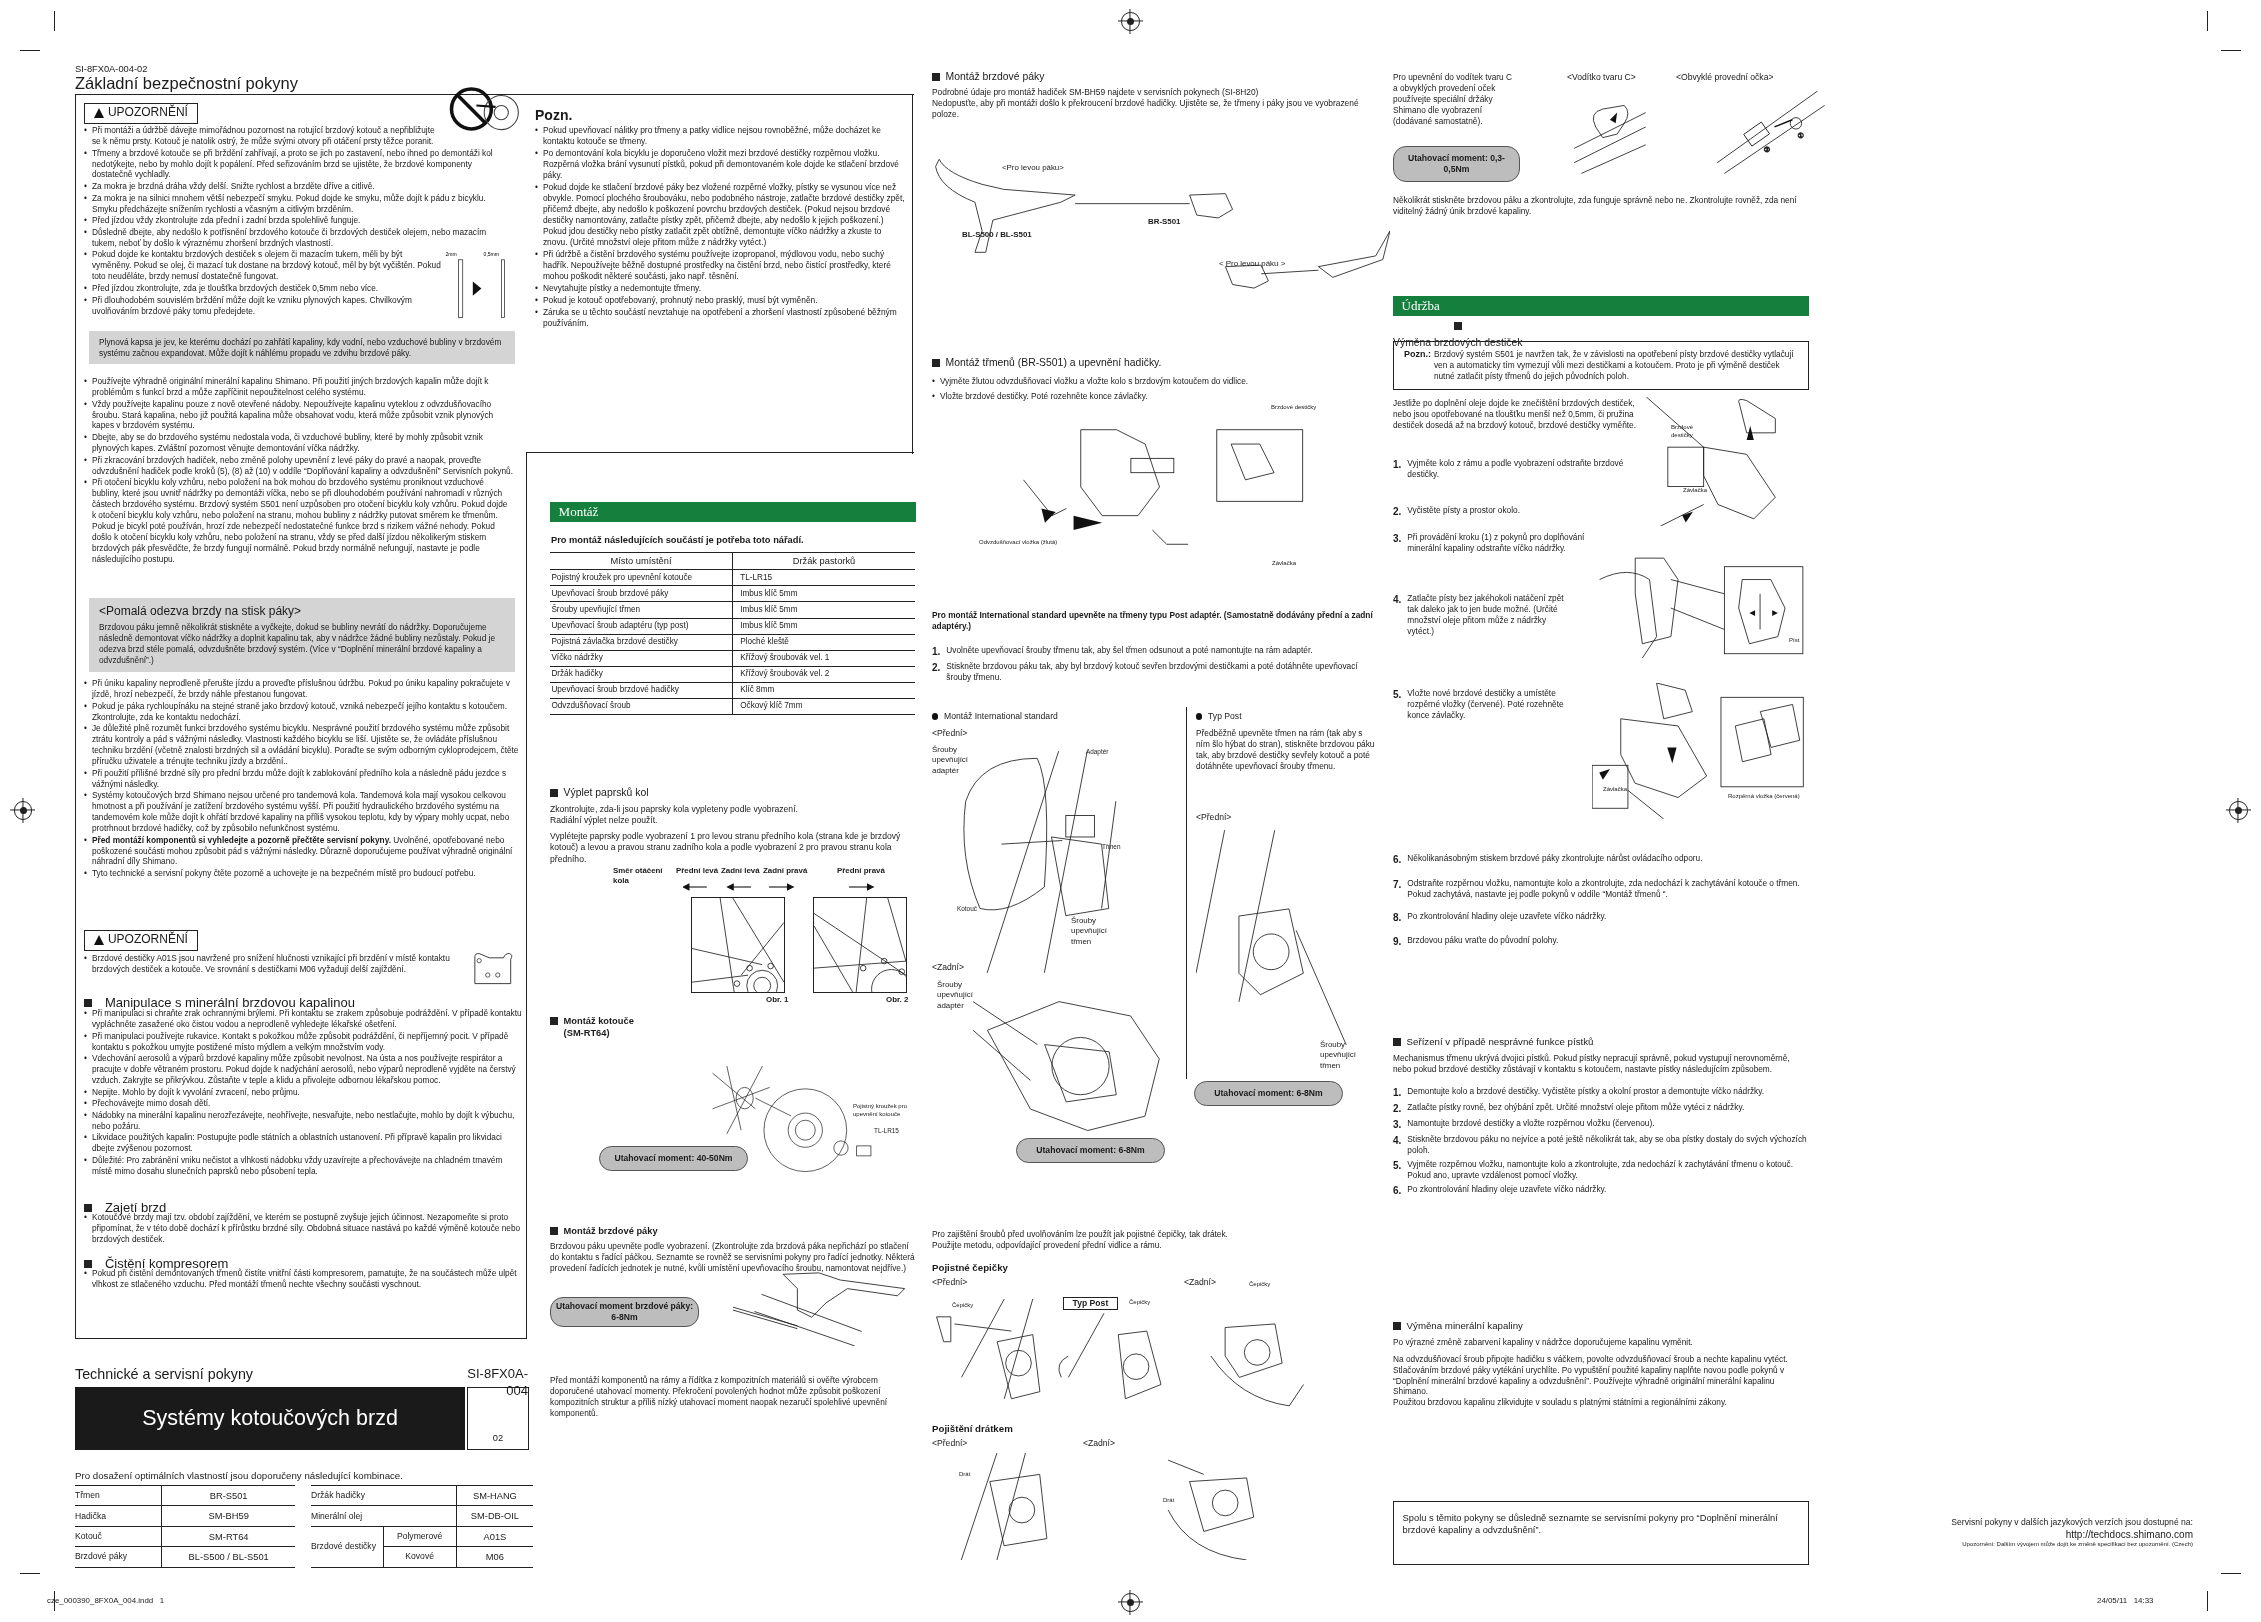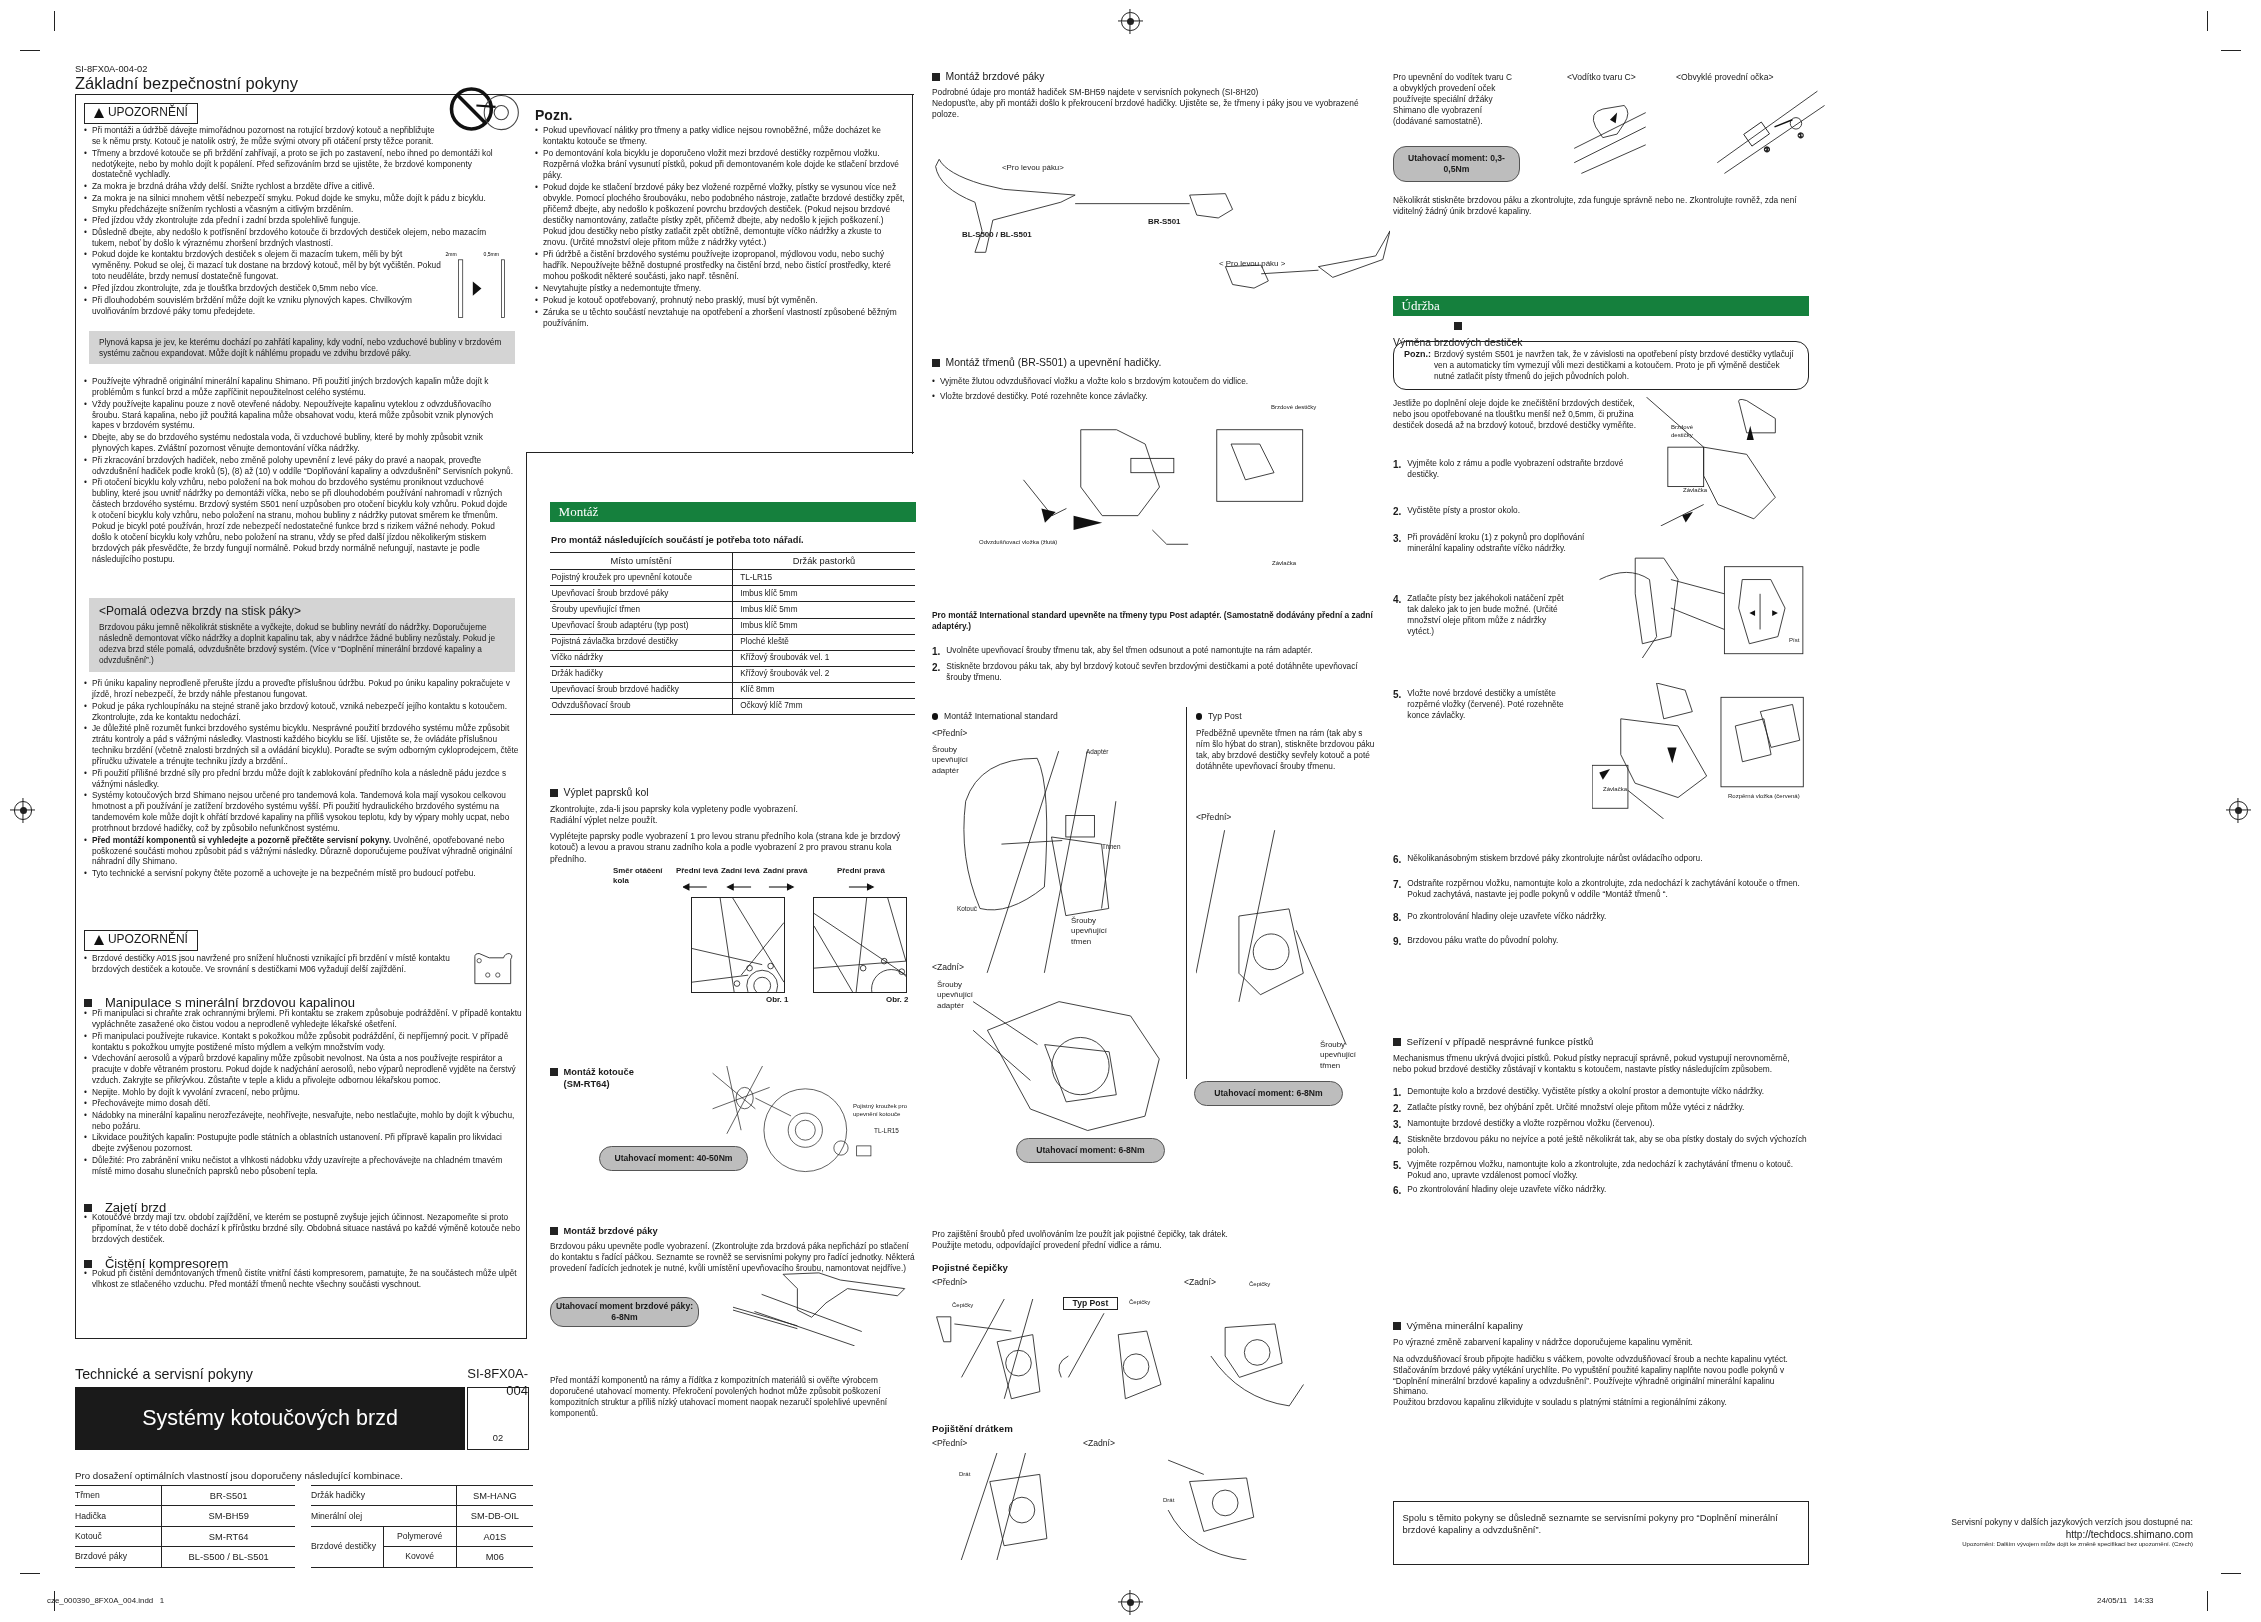--- a/index.html
+++ b/index.html
@@ -348,21 +348,21 @@
         <line x1="0" y1="40" x2="55" y2="134"></line>
         <circle cx="110" cy="130" r="28"></circle>
         <circle cx="70" cy="100" r="4"></circle>
         <circle cx="100" cy="90" r="4"></circle>
         <circle cx="125" cy="105" r="4"></circle>
       </g>
     </svg>
 </div>
 <div class="diagram cap" style="left:886px; top:995px; font-weight:bold;">Obr. 2</div>
 
-<div class="abs sec-h" style="left:550px; top:1066px; align-items:flex-start;">
+<div class="abs sec-h" style="left:550px; top:1015px; align-items:flex-start;">
     <span class="sq" style="margin-top:2.1px;"></span>
     <span style="width:79px; font-weight:bold; font-size:9.3px;">Montáž kotouče (SM-RT64)</span>
   </div>
 <div class="diagram" style="left:712px; top:1066px; width:208px; height:107px;">
   <svg viewBox="0 0 290 150">
       <g stroke="#222" stroke-width="1" fill="none">
         <line x1="0" y1="10" x2="60" y2="60"></line>
         <line x1="20" y1="0" x2="40" y2="90"></line>
         <line x1="70" y1="0" x2="20" y2="95"></line>
         <line x1="0" y1="60" x2="80" y2="30"></line>
@@ -595,21 +595,21 @@
     </svg>
 </div>
 <div class="abs torque" style="left:1393px; top:146px; width:127px;">Utahovací moment: 0,3-0,5Nm</div>
 <div class="abs" style="left:1393px; top:195px; width:429px; font-size:8.3px;">Několikrát stiskněte brzdovou páku a zkontrolujte, zda funguje správně nebo ne. Zkontrolujte rovněž, zda není viditelný žádný únik brzdové kapaliny.</div>
 
 <div class="abs sec-bar" style="left:1393px; top:296px; width:416px;">Údržba</div>
 <div class="abs sec-h" style="left:1393px; top:322px;flex-direction:column;">
     <span class="sq"></span>
     <span>Výměna brzdových destiček</span>
   </div>
-<div class="abs note-box" style="left:1393px; top:341px; width:416px; font-size:8.3px; display:flex; gap:2.9px;border-radius:13px;">
+<div class="abs note-box" style="left:1393px; top:341px; width:416px; font-size:8.3px; display:flex; gap:2.9px;">
   <b style="font-size:9px;">Pozn.:</b>
   <span>Brzdový systém S501 je navržen tak, že v závislosti na opotřebení písty brzdové destičky vytlačují ven a automaticky tím vymezují vůli mezi destičkami a kotoučem. Proto je při výměně destiček nutné zatlačit písty třmenů do jejich původních poloh.</span>
 </div>
 <div class="abs" style="left:1393px; top:398px; width:247px; font-size:8.3px;">Jestliže po doplnění oleje dojde ke znečištění brzdových destiček, nebo jsou opotřebované na tloušťku menší než 0,5mm, či pružina destiček dosedá až na brzdový kotouč, brzdové destičky vyměňte.</div>
 
 <ol class="abs steps" style="left:1393px; top:458px; width:243px; font-size:8.3px;">
   <li>
       <span class="n">1.</span>
       <span>Vyjměte kolo z rámu a podle vyobrazení odstraňte brzdové destičky.</span>
     </li>

